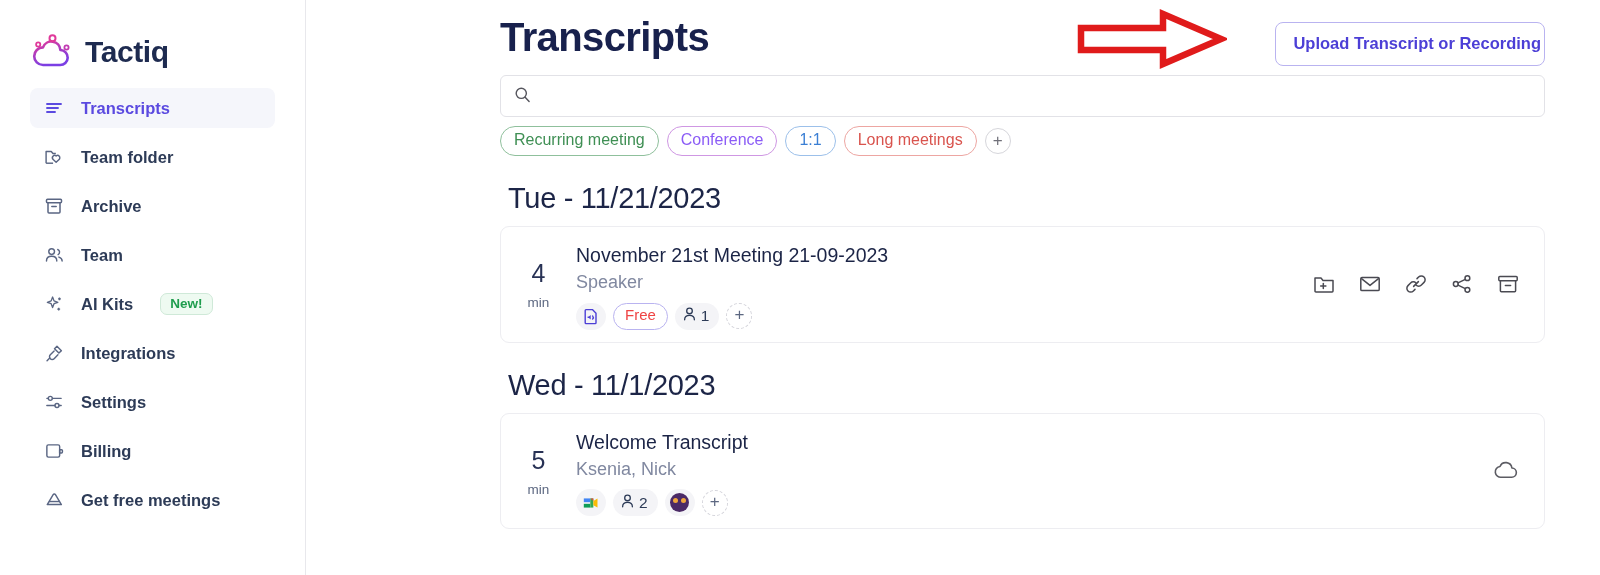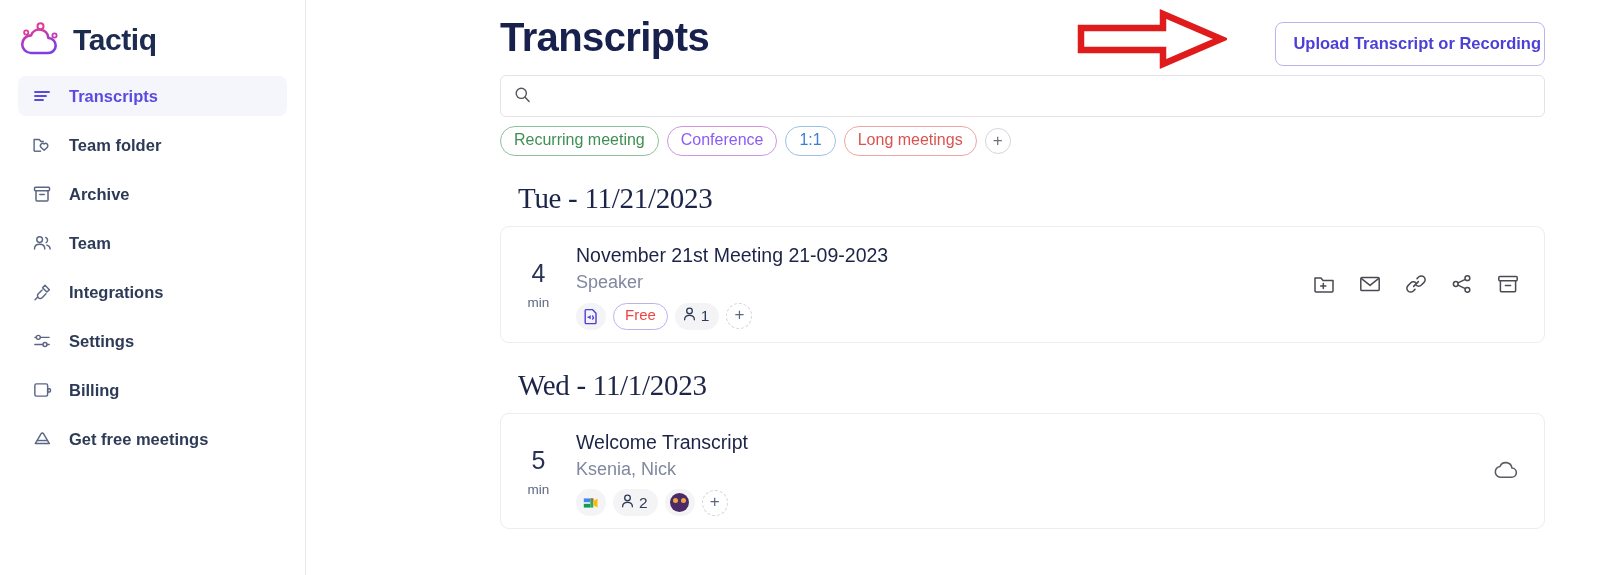--- a/index.html
+++ b/index.html
@@ -8,21 +8,21 @@
     background: #ffffff;
     font-family: "Liberation Sans", sans-serif;
     overflow: hidden;
   }
   .app { display: flex; width: 1600px; height: 575px; }
 
   
   .sidebar {
     width: 306px; height: 575px;
     border-right: 1px solid #e8e8ec;
-    padding: 0;
+    padding: 12px;
     flex: 0 0 306px;
     position: relative;
   }
   .logo-row {
     display: flex; align-items: center; gap: 11px;
     padding: 18px 0 0 20px; height: 62px;
   }
   .logo-mark { width: 42px; height: 38px; flex: 0 0 42px; }
   .logo-text {
     font-size: 30px; font-weight: 700; color: #1e2b50;
@@ -93,21 +93,21 @@
   .tag-add {
     width: 26px; height: 26px; border-radius: 50%;
     border: 1px solid #d6d6db; color: #707079;
     display: flex; align-items: center; justify-content: center;
     font-size: 17px; line-height: 1; cursor: pointer; background:#fff;
     padding-bottom: 2px;
   }
 
   .date-head {
     font-size: 29px; color: #1c2547; font-weight: 400;
-    letter-spacing: -0.3px; margin: 26px 0 11px 18px; font-family: Liberation Serif, serif;
+    letter-spacing: -0.3px; margin: 26px 0 11px 8px;
   }
 
   .card {
     border: 1px solid #ededf1; border-radius: 9px;
     background: #fff; display: flex; align-items: stretch;
     min-height: 97px; padding: 12px 18px 12px 0;
   }
   .dur {
     width: 75px; flex: 0 0 75px;
     display: flex; flex-direction: column; align-items: center; justify-content: center;
@@ -224,20 +224,31 @@
           <svg width="21" height="20" viewBox="0 0 22 20" fill="none" stroke="#5a6683" stroke-width="1.5" stroke-linecap="round">
             <circle cx="8" cy="6.4" r="3"></circle>
             <path d="M2.6 16.2c0-3 2.4-4.8 5.4-4.8s5.4 1.8 5.4 4.8"></path>
             <path d="M14.4 4.2a3 3 0 0 1 .4 5.4"></path>
             <path d="M15.6 12.2c2 .6 3.4 2 3.4 4"></path>
           </svg>
         </span>
         <span class="nav-label">Team</span>
       </div>
 
+      <div class="nav-item">
+        <span class="ico">
+          <svg width="21" height="21" viewBox="0 0 22 22" fill="none" stroke="#5a6683" stroke-width="1.4" stroke-linejoin="round">
+            <path d="M9 3.2l1.5 4 4 1.5-4 1.5-1.5 4-1.5-4-4-1.5 4-1.5z"></path>
+            <path d="M16.2 3.6v3M14.7 5.1h3"></path>
+            <path d="M15.4 14.4v3M13.9 15.9h3"></path>
+          </svg>
+        </span>
+        <span class="nav-label">AI Kits</span>
+        <span class="badge-new">New!</span>
+      </div>
 
       <div class="nav-item">
         <span class="ico">
           <svg width="21" height="21" viewBox="0 0 22 22" fill="none" stroke="#5a6683" stroke-width="1.5" stroke-linecap="round" stroke-linejoin="round">
             <path d="M13.6 3.4l4.6 4.6-2.6 2.6-4.6-4.6z"></path>
             <path d="M10.6 8.4l-4 4a2.8 2.8 0 0 0 0 4 2.8 2.8 0 0 0 4 0l4-4"></path>
             <line x1="3.2" y1="18.6" x2="6" y2="15.8"></line>
           </svg>
         </span>
         <span class="nav-label">Integrations</span>

